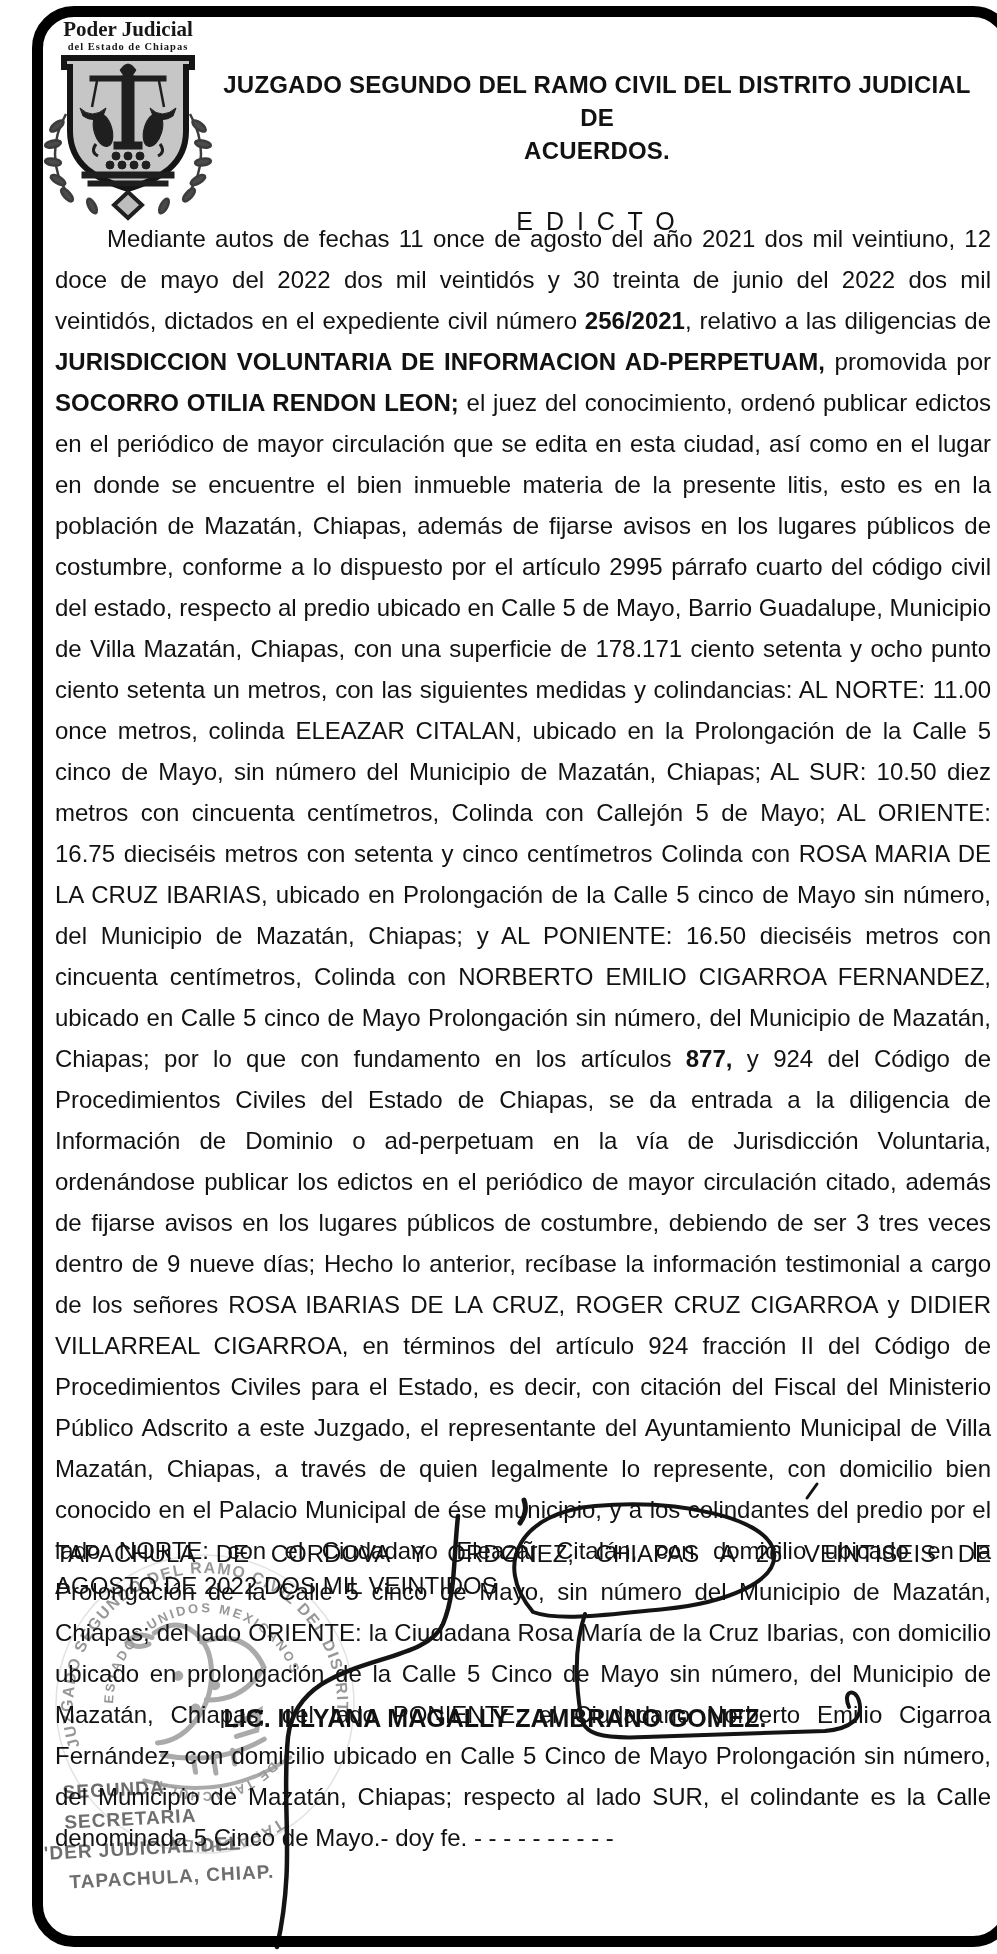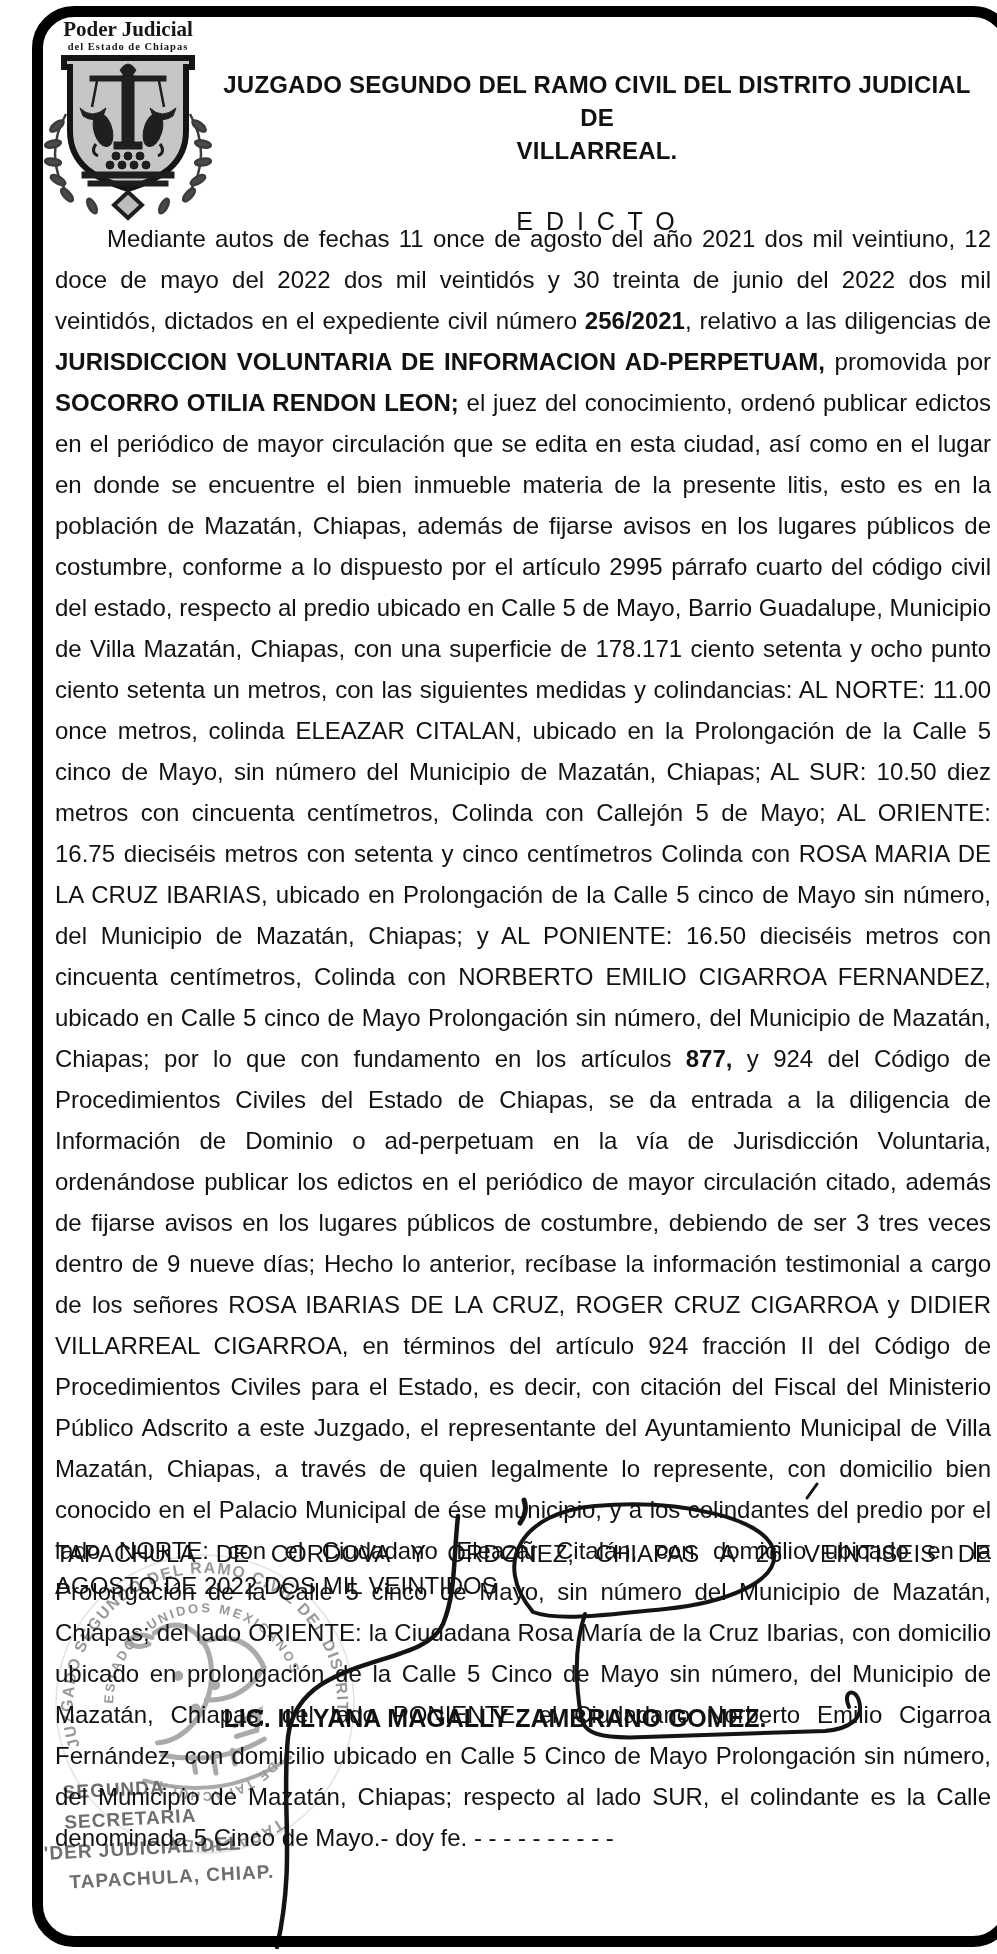--- a/index.html
+++ b/index.html
@@ -111,21 +111,21 @@
         <rect x="48" y="167" width="80" height="5"></rect>
       </g>
 
       <path d="M88,178 L102,191 L88,204 L74,191 Z" fill="#bdbdbd" stroke="#1f1f1f" stroke-width="4"></path>
     </svg>
   </div>
 
   <div class="title-block">
     <div class="court-title">
       <span>JUZGADO SEGUNDO DEL RAMO CIVIL DEL DISTRITO JUDICIAL DE</span><br>
-      <span>VILLARREAL.</span>
+      <span>ACUERDOS.</span>
     </div>
     <div class="edicto">E D I C T O</div>
   </div>
 
   <div class="body-text"><span>Mediante autos de  fechas 11 once de agosto del año 2021 dos mil veintiuno, 12 doce de mayo del 2022 dos mil veintidós y 30 treinta de junio del 2022 dos mil veintidós, dictados en el expediente civil número </span><b>256/2021</b><span>, relativo a las diligencias de </span><b>JURISDICCION VOLUNTARIA DE INFORMACION AD-PERPETUAM,</b><span> promovida por </span><b>SOCORRO OTILIA RENDON LEON;</b><span> el juez del conocimiento, ordenó publicar edictos en el periódico de mayor circulación que se edita en esta ciudad, así como en el lugar en donde se encuentre el bien inmueble materia de la presente litis, esto es en  la población de Mazatán, Chiapas, además de fijarse avisos en los lugares públicos de costumbre, conforme a lo dispuesto por el artículo 2995 párrafo cuarto del código civil del estado, respecto al predio ubicado en Calle 5 de Mayo, Barrio Guadalupe, Municipio de Villa Mazatán, Chiapas, con una superficie de 178.171 ciento setenta y ocho punto ciento setenta un metros, con las siguientes medidas y colindancias: AL NORTE: 11.00 once metros, colinda ELEAZAR CITALAN, ubicado en la Prolongación de la Calle 5 cinco de Mayo, sin número del Municipio de Mazatán, Chiapas; AL SUR: 10.50 diez metros con cincuenta centímetros, Colinda con Callejón 5 de Mayo; AL ORIENTE: 16.75 dieciséis metros con setenta y cinco centímetros Colinda con ROSA MARIA DE LA CRUZ IBARIAS, ubicado en Prolongación de la Calle 5 cinco de Mayo sin número, del Municipio de Mazatán, Chiapas; y AL PONIENTE: 16.50 dieciséis metros con cincuenta centímetros, Colinda con NORBERTO EMILIO CIGARROA FERNANDEZ, ubicado en Calle 5 cinco de Mayo Prolongación sin número, del Municipio de Mazatán, Chiapas; por lo que con fundamento en los artículos </span><b>877,</b><span> y 924 del Código de Procedimientos Civiles del Estado de Chiapas, se da entrada a la diligencia de Información de Dominio o ad-perpetuam en la vía de Jurisdicción Voluntaria, ordenándose publicar los edictos en el periódico de mayor circulación citado, además de fijarse avisos en los lugares públicos de costumbre, debiendo de ser 3 tres veces dentro de 9 nueve días; Hecho lo anterior, recíbase la información testimonial a cargo de los señores ROSA IBARIAS DE LA CRUZ, ROGER CRUZ CIGARROA y DIDIER VILLARREAL CIGARROA, en términos del artículo 924 fracción II del Código de Procedimientos Civiles para el Estado, es decir, con citación del Fiscal del Ministerio Público Adscrito a este Juzgado, el representante del Ayuntamiento Municipal de Villa Mazatán, Chiapas, a través de quien legalmente lo represente, con domicilio bien conocido en el Palacio Municipal de ése municipio, y a los colindantes del predio por el lado NORTE: con el Ciudadano Eleazar Citalán, con domicilio ubicado en la Prolongación de la Calle 5 cinco de Mayo, sin número del Municipio de Mazatán, Chiapas; del lado ORIENTE: la Ciudadana Rosa María de la Cruz Ibarias, con domicilio ubicado en prolongación de la Calle 5 Cinco de Mayo sin número, del Municipio de Mazatán, Chiapas; del lado PONIENTE: el Ciudadano Norberto Emilio Cigarroa Fernández, con domicilio ubicado en Calle 5 Cinco de Mayo Prolongación sin número, del Municipio de Mazatán, Chiapas; respecto al lado SUR, el colindante es la Calle denominada 5 Cinco de Mayo.- doy fe. - - - - - - - - - -</span></div>
 
   <div class="seal-wrap">
     <svg width="345" height="345" viewBox="0 0 345 345">
       <defs>
         <path id="sealOuterTop" d="M42,196 A132,132 0 1 1 302,196"></path>

